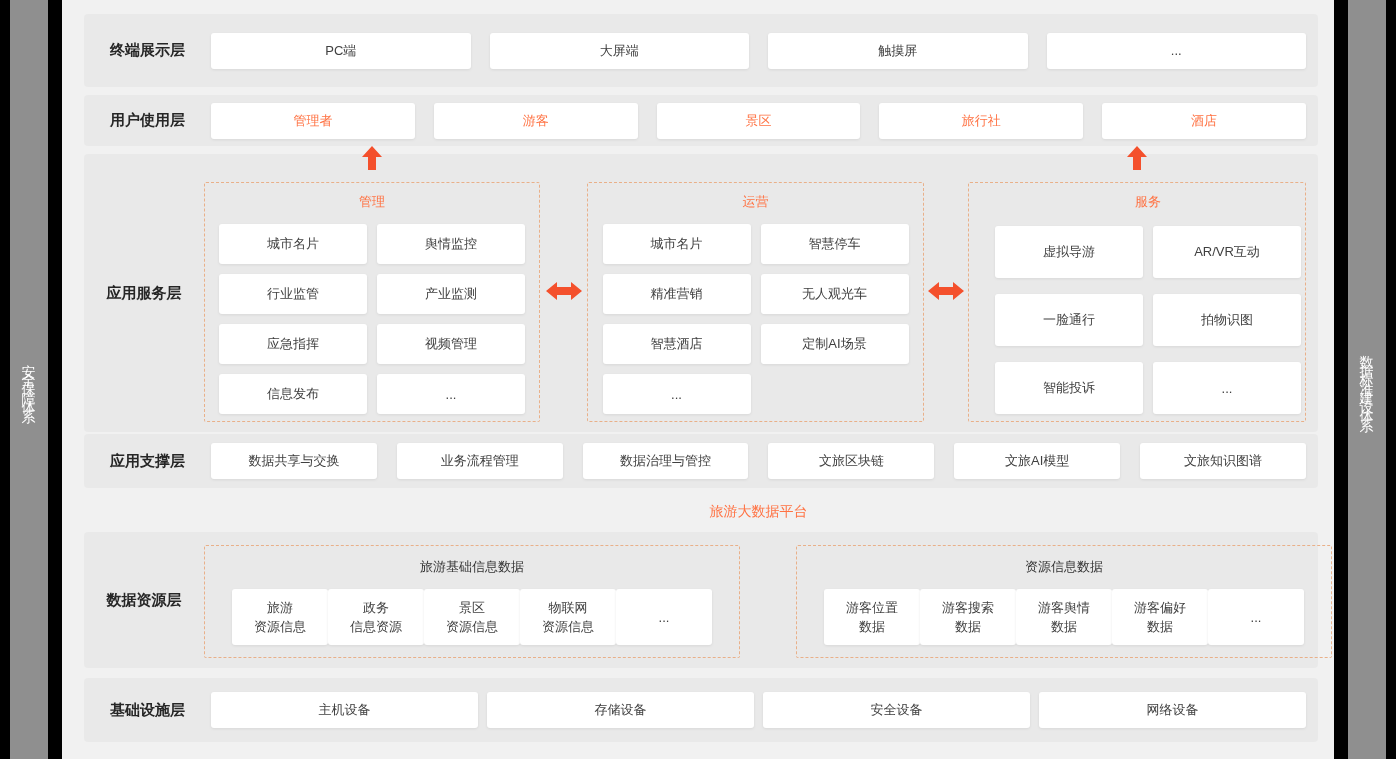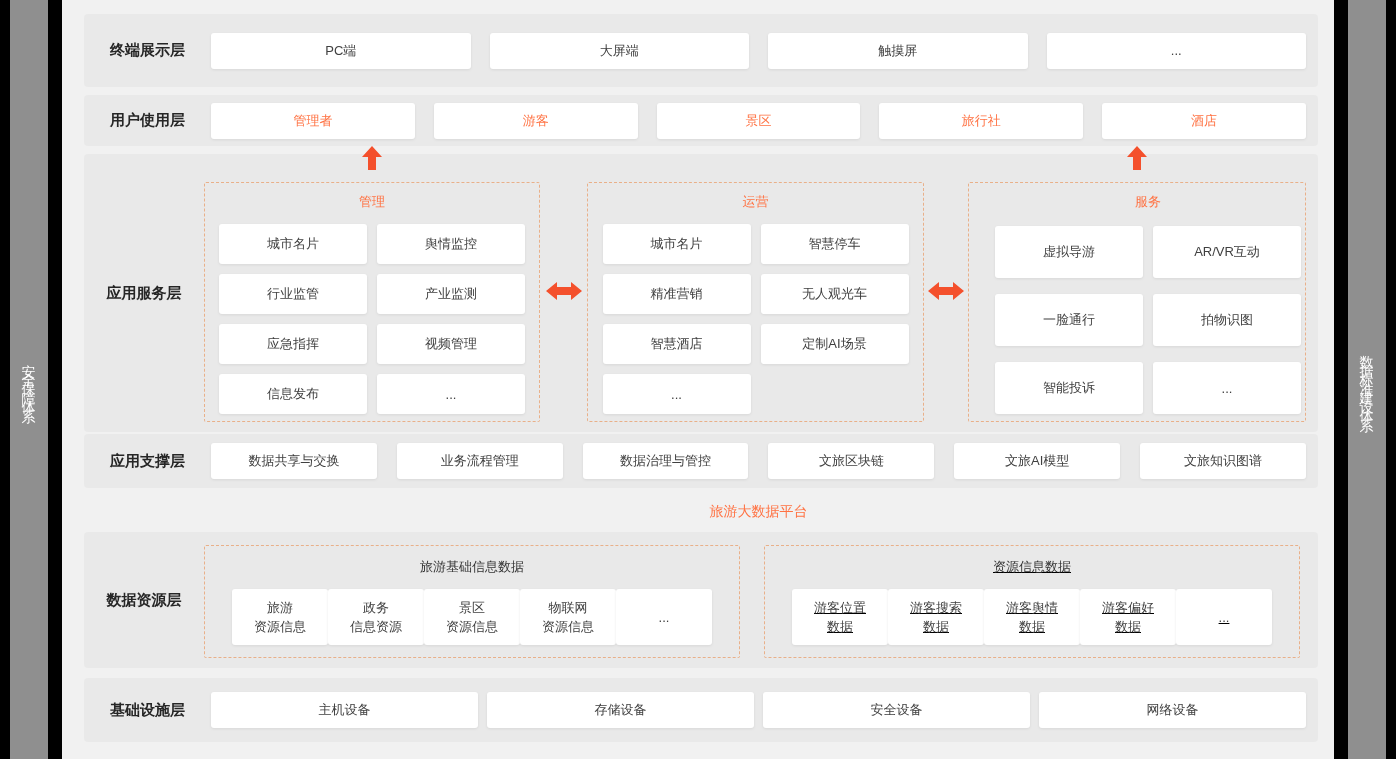--- a/index.html
+++ b/index.html
@@ -89,21 +89,21 @@
     text-align:center; font-size:14px; color:var(--accent-text,#ff7243);
   }
 
   
   .dr-content { position:relative; flex:1; height:100%; }
   .dr-group {
     position:absolute; top:13px; height:113px;
     border:1px dashed var(--dashed-border,#e9b089); border-radius:2px;
   }
   .dr-group.d1 { left:0;     width:536px; }
-  .dr-group.d2 { left:560px; width:536px;text-decoration:underline; }
+  .dr-group.d2 { left:592px; width:536px; }
   .dr-title { margin-top:12px; text-align:center; font-size:13px; color:#333; height:18px; }
   .dr-grid {
     display:grid; grid-template-columns:repeat(5,96px);
     justify-content:center; margin-top:13px;
   }
   .dr-grid .box { height:56px; white-space:pre-line; line-height:19px; }
 </style>
 </head>
 <body>
 

